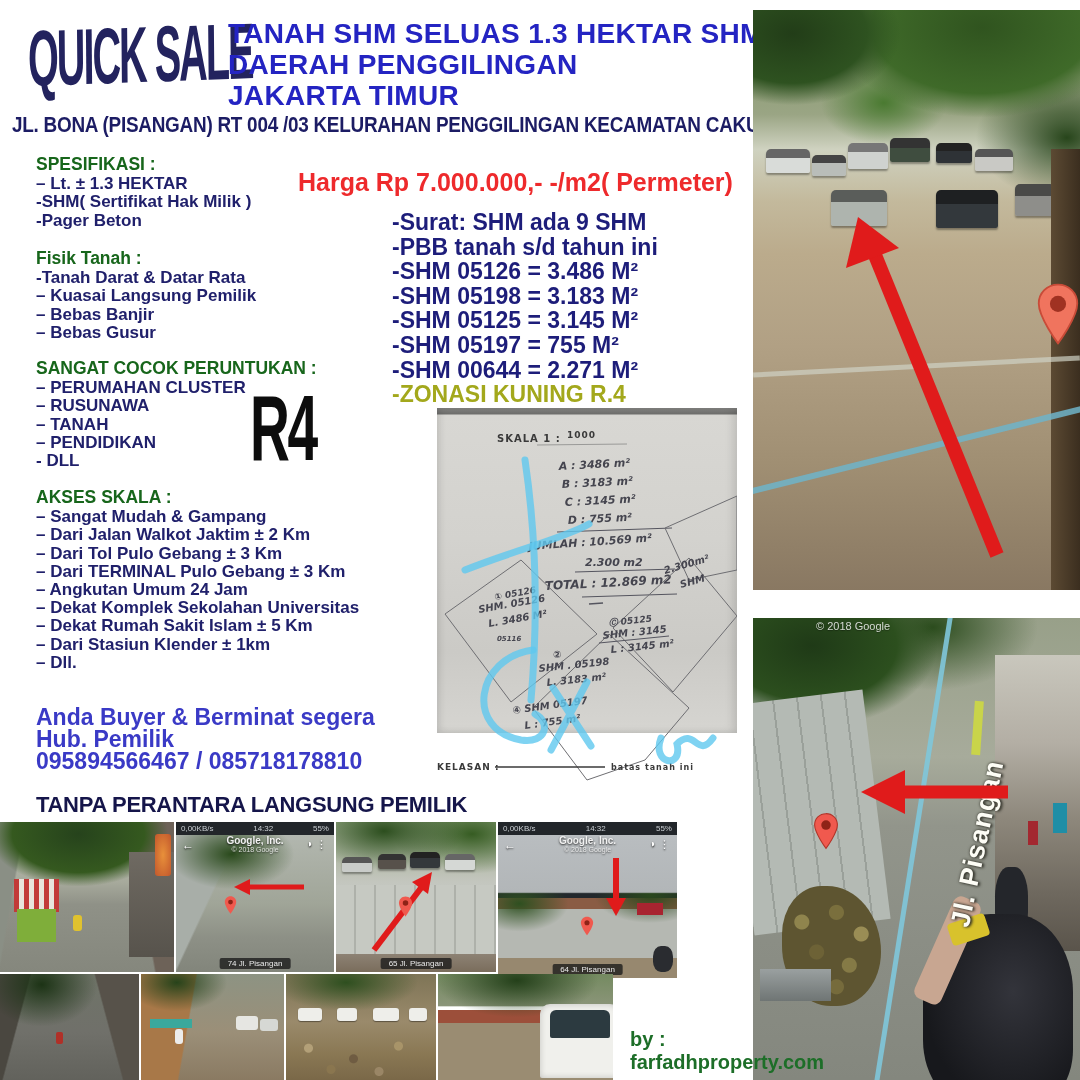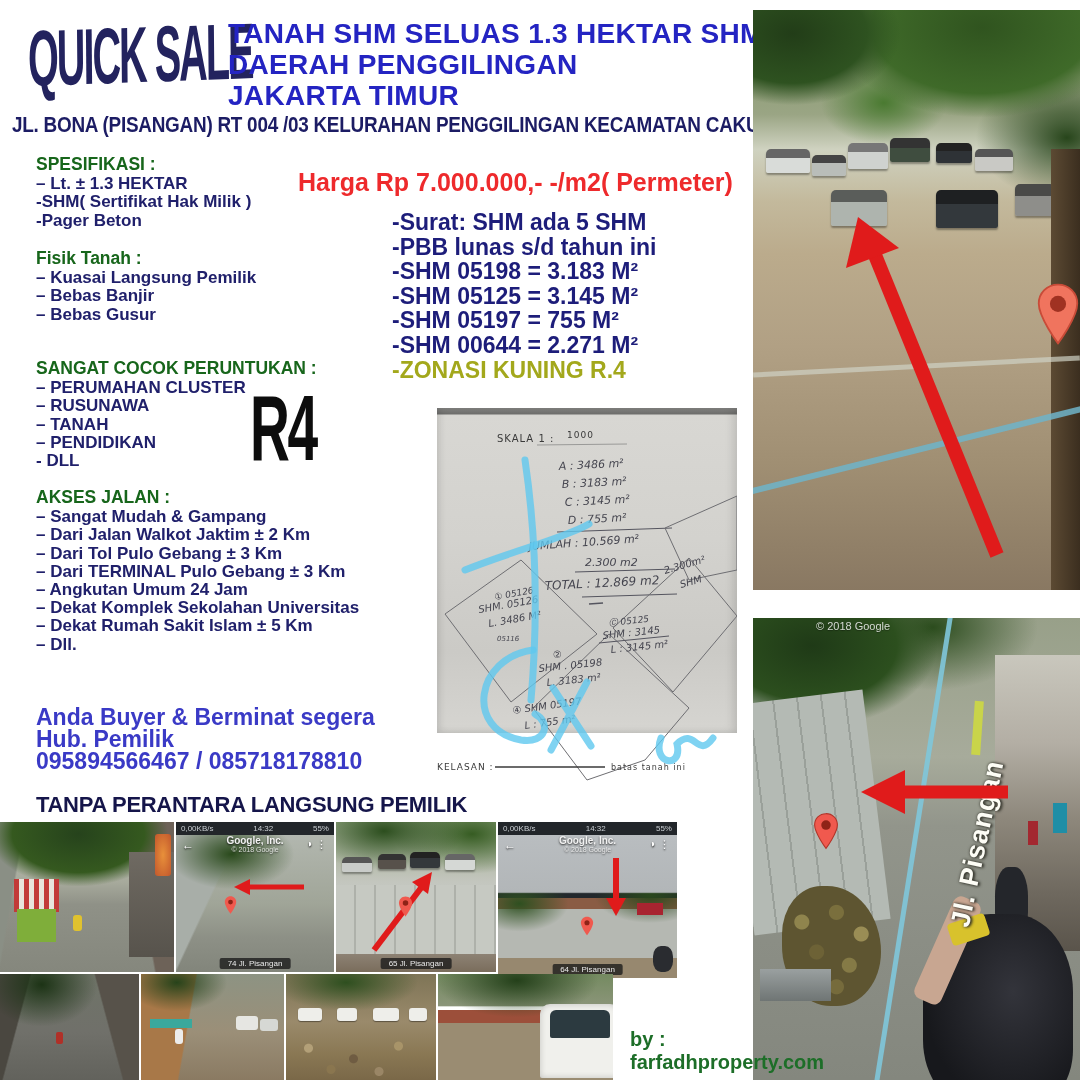--- a/index.html
+++ b/index.html
@@ -22,21 +22,21 @@
             transform:scaleX(.60);transform-origin:left top;letter-spacing:-4px;}
   .contact{left:36px;top:706px;color:#3a3ac6;font-weight:800;font-size:23px;line-height:22px;}
   .no-broker{left:36px;top:792px;color:#15154a;font-weight:800;font-size:22px;letter-spacing:-.3px;}
   
   .price{left:298px;top:168px;color:#ee2a2c;font-weight:800;font-size:25px;}
   .details{left:392px;top:210px;color:#1d1d7a;font-weight:800;font-size:23px;line-height:24.6px;}
   .details .zoning{color:#a3a81c;}
   
   .sketch{left:437px;top:408px;width:300px;height:325px;
           background:linear-gradient(180deg,#8a8a88 0,#6f6f6d 6px,#d8d7d3 7px,#d3d2ce 40%,#cbcac6 75%,#d6d5d1 100%);
-          box-shadow:inset -4px 0 8px rgba(0,0,0,.12), inset 4px 0 6px rgba(0,0,0,.08);}
+          box-shadow:inset -4px 0 8px rgba(0,0,0,.12), inset 4px 0 6px rgba(0,0,0,.08);font-weight:bold;}
   .sketch svg{display:block;}
   .hand{font-style:italic;fill:#45454f;}
   .typed{fill:#3a3a3a;letter-spacing:1px;}
   .marker{stroke:#5fc8ef;stroke-width:7;fill:none;opacity:.8;stroke-linecap:round;}
   .parcel{stroke:#6e6e72;fill:none;stroke-width:1;}
   
   .ph{position:absolute;overflow:hidden;background:#888;}
   .pill{position:absolute;left:50%;transform:translateX(-50%);bottom:3px;background:rgba(25,25,25,.78);
         color:#eaeaea;font-size:8px;padding:1px 8px;border-radius:2px;white-space:nowrap;}
   .statusbar{position:absolute;left:0;top:0;right:0;height:13px;background:#22262a;color:#c9ced2;
@@ -164,60 +164,63 @@
     <h3>SPESIFIKASI :</h3>
     <ul>
       <li>– Lt. ± 1.3 HEKTAR</li>
       <li>-SHM( Sertifikat Hak Milik )</li>
       <li>-Pager Beton</li>
     </ul>
   </div>
   <div class="abs sec" style="top:249px">
     <h3>Fisik Tanah :</h3>
     <ul>
+      <li>-Tanah Darat &amp; Datar Rata</li>
       <li>– Kuasai Langsung Pemilik</li>
       <li>– Bebas Banjir</li>
       <li>– Bebas Gusur</li>
     </ul>
   </div>
   <div class="abs sec" style="top:359px">
     <h3>SANGAT COCOK PERUNTUKAN :</h3>
     <ul>
       <li>– PERUMAHAN CLUSTER</li>
       <li>– RUSUNAWA</li>
       <li>– TANAH</li>
       <li>– PENDIDIKAN</li>
       <li>- DLL</li>
     </ul>
   </div>
   <div class="abs badge-r4">R4</div>
   <div class="abs sec" style="top:488px">
-    <h3>AKSES JALAN :</h3>
+    <h3>AKSES SKALA :</h3>
     <ul>
       <li>– Sangat Mudah &amp; Gampang</li>
       <li>– Dari Jalan Walkot Jaktim ± 2 Km</li>
       <li>– Dari Tol Pulo Gebang ± 3 Km</li>
       <li>– Dari TERMINAL Pulo Gebang ± 3 Km</li>
       <li>– Angkutan Umum 24 Jam</li>
       <li>– Dekat Komplek Sekolahan Universitas</li>
       <li>– Dekat Rumah Sakit Islam ± 5 Km</li>
+      <li>– Dari Stasiun Klender ± 1km</li>
       <li>– Dll.</li>
     </ul>
   </div>
   <div class="abs contact">
     <div>Anda Buyer &amp; Berminat segera</div>
     <div>Hub. Pemilik</div>
     <div>095894566467 / 085718178810</div>
   </div>
   <div class="abs no-broker">TANPA PERANTARA LANGSUNG PEMILIK</div>
 
   <div class="abs price">Harga Rp 7.000.000,-  -/m2( Permeter)</div>
   <div class="abs details">
-    <div>-Surat: SHM ada 5 SHM</div>
-    <div>-PBB lunas s/d tahun ini</div>
+    <div>-Surat: SHM ada 9 SHM</div>
+    <div>-PBB tanah s/d tahun ini</div>
+    <div>-SHM 05126 = 3.486 M²</div>
     <div>-SHM 05198 = 3.183 M²</div>
     <div>-SHM 05125 = 3.145 M²</div>
     <div>-SHM 05197 = 755 M²</div>
     <div>-SHM 00644 = 2.271 M²</div>
     <div class="zoning">-ZONASI KUNING R.4</div>
   </div>
 
   <div class="abs sketch">
     <svg width="300" height="392" viewBox="0 0 300 392">
       <text class="typed" x="60" y="34" font-size="10">SKALA 1 :</text>

